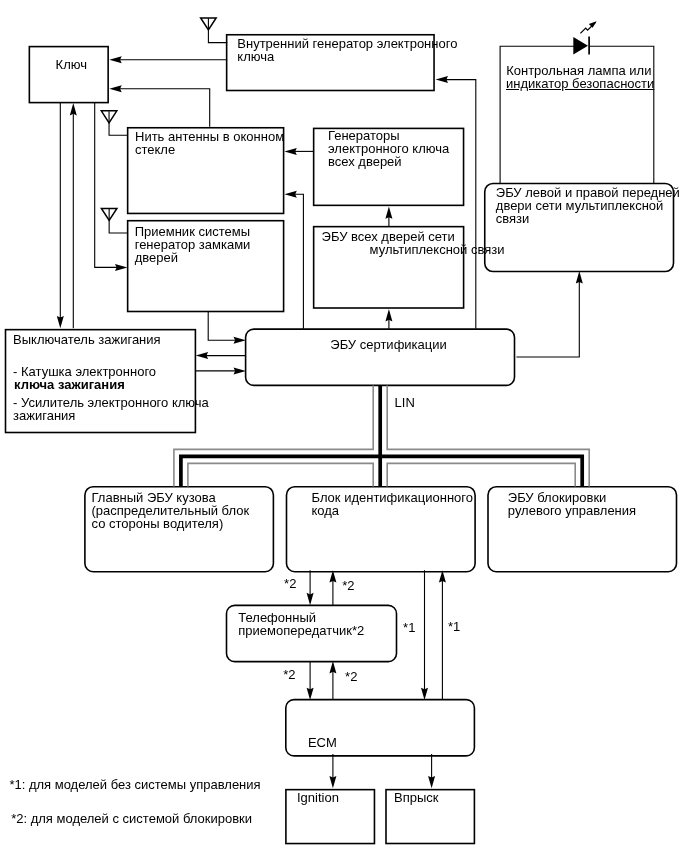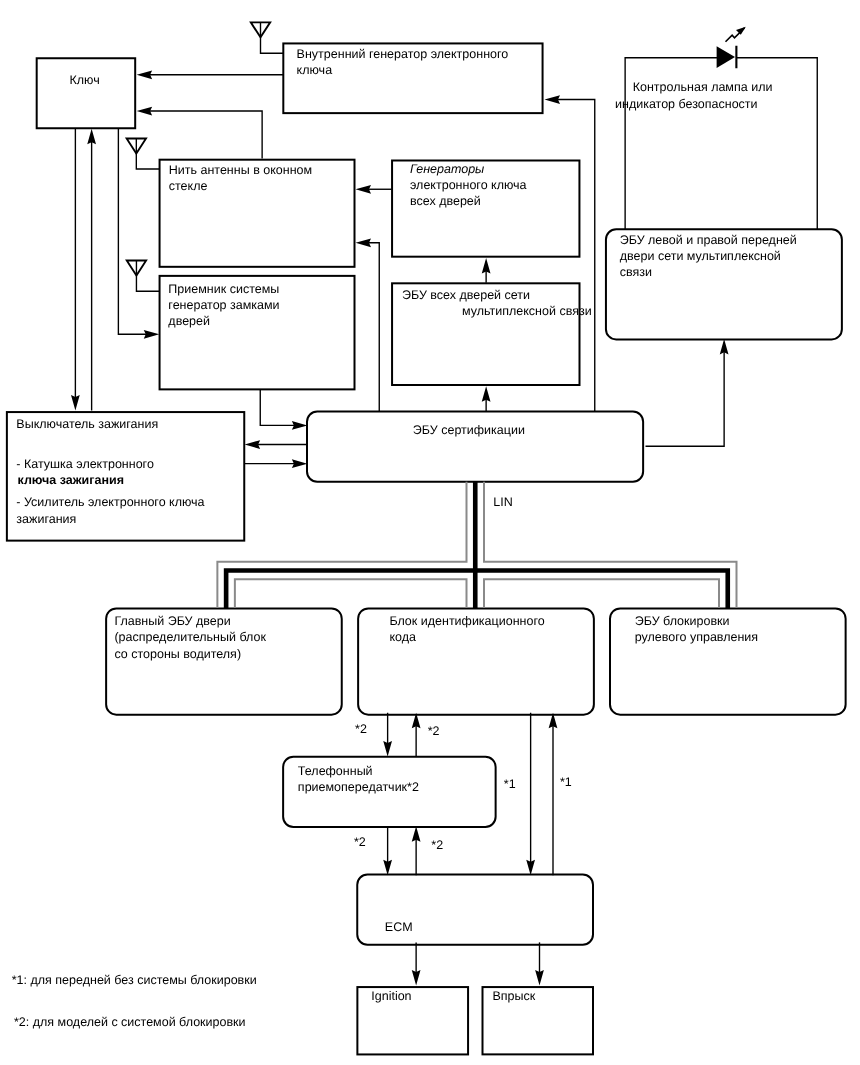--- a/index.html
+++ b/index.html
@@ -1,21 +1,21 @@
 <!DOCTYPE html>
 <html><head>
 <meta charset="utf-8">
 <title>Immobiliser system block diagram</title>
 <style>
   html,body{margin:0;padding:0;background:#ffffff;}
   body{width:688px;height:852px;position:relative;overflow:hidden;
        font-family:"Liberation Sans",sans-serif;color:#000000;
        -webkit-font-smoothing:antialiased;}
   #stage{position:absolute;left:0;top:0;width:688px;height:852px;background:#ffffff;}
-  .lbl,.note{position:absolute;font-size:10px;line-height:13px;white-space:pre;color:#000000;
+  .lbl,.note{position:absolute;font-size:13px;line-height:13px;white-space:pre;color:#000000;
              transform:translateZ(0);}
   svg#wires{position:absolute;left:0;top:0;width:688px;height:852px;}
   svg#overlay{position:absolute;left:0;top:0;width:688px;height:852px;pointer-events:none;}
 </style>
 </head>
 <body>
 
 <div id="stage">
   <svg id="wires" viewBox="0 0 688 852" width="688" height="852">
     <g id="box-shapes" fill="#ffffff" stroke="#000000" stroke-width="1.6">
@@ -102,60 +102,60 @@
     <g id="symbols" fill="none" stroke="#000000" stroke-width="1.4">
         <path d="M101.3,110.8 L116.8,110.8 L109.05,122.8 Z" fill="none" stroke="#000" stroke-width="1.5" stroke-linejoin="miter"></path>
         <path d="M101.4,208.4 L116.9,208.4 L109.15,220.4 Z" fill="none" stroke="#000" stroke-width="1.5" stroke-linejoin="miter"></path>
         <path d="M200.65,17.9 L216.15,17.9 L208.4,29.9 Z" fill="none" stroke="#000" stroke-width="1.5" stroke-linejoin="miter"></path>
       </g>
   </svg>
 <div class="lbl" style="left: 55.6px; top: 58.1px;">Ключ</div>
     <div class="lbl" style="left: 237.3px; top: 37.3px;">Внутренний генератор электронного</div>
     <div class="lbl" style="left: 237.3px; top: 50.3px;">ключа</div>
     <div class="lbl" style="left: 506.2px; top: 63.5px;">Контрольная лампа или</div>
-    <div class="lbl" style="left: 492px; top: 76.5px;">индикатор безопасности</div>
+    <div class="lbl" style="left: 506px; top: 76.5px; text-decoration: underline;">индикатор безопасности</div>
     <div class="lbl" style="left: 135px; top: 129.7px;">Нить антенны в оконном</div>
     <div class="lbl" style="left: 135px; top: 142.7px;">стекле</div>
     <div class="lbl" style="left: 134.7px; top: 224.7px;">Приемник системы</div>
     <div class="lbl" style="left: 134.7px; top: 237.7px;">генератор замками</div>
     <div class="lbl" style="left: 134.7px; top: 250.7px;">дверей</div>
-    <div class="lbl" style="left: 328px; top: 129.4px; font-style: italic;">Генераторы</div>
+    <div class="lbl" style="left: 328px; top: 129.4px;">Генераторы</div>
     <div class="lbl" style="left: 328px; top: 142.4px; text-align: center;">электронного ключа</div>
     <div class="lbl" style="left: 328px; top: 155.4px;">всех дверей</div>
     <div class="lbl" style="left: 321.6px; top: 230.1px;">ЭБУ всех дверей сети</div>
     <div class="lbl" style="left: 321.6px; top: 243.1px; padding-left: 48px;">мультиплексной связи</div>
     <div class="lbl" style="left: 495.8px; top: 185.7px;">ЭБУ левой и правой передней</div>
     <div class="lbl" style="left: 495.8px; top: 198.7px; text-align: right;">двери сети мультиплексной</div>
     <div class="lbl" style="left: 495.8px; top: 211.7px;">связи</div>
     <div class="lbl" style="left: 13.1px; top: 332.7px;">Выключатель зажигания</div>
     <div class="lbl" style="left: 13.1px; top: 365px;">- Катушка электронного</div>
     <div class="lbl" style="left: 14px; top: 377.5px; font-weight: bold;">ключа зажигания</div>
     <div class="lbl" style="left: 13.1px; top: 396.4px;">- Усилитель электронного ключа</div>
     <div class="lbl" style="left: 13.1px; top: 409.2px;">зажигания</div>
     <div class="lbl" style="left: 330.3px; top: 337.6px;">ЭБУ сертификации</div>
-    <div class="lbl" style="left: 91.5px; top: 490.9px;">Главный ЭБУ двери</div>
+    <div class="lbl" style="left: 91.5px; top: 490.9px;">Главный ЭБУ кузова</div>
     <div class="lbl" style="left: 91.5px; top: 503.9px;">(распределительный блок</div>
     <div class="lbl" style="left: 91.5px; top: 516.9px;">со стороны водителя)</div>
     <div class="lbl" style="left: 311.5px; top: 490.5px;">Блок идентификационного</div>
     <div class="lbl" style="left: 311.5px; top: 503.5px;">кода</div>
     <div class="lbl" style="left: 507.8px; top: 490.9px;">ЭБУ блокировки</div>
     <div class="lbl" style="left: 507.8px; top: 503.9px;">рулевого управления</div>
     <div class="lbl" style="left: 238.3px; top: 610.7px;">Телефонный</div>
     <div class="lbl" style="left: 238.3px; top: 623.7px;">приемопередатчик*2</div>
     <div class="lbl" style="left: 307.9px; top: 736px;">ECM</div>
     <div class="lbl" style="left: 297px; top: 790.7px;">Ignition</div>
     <div class="lbl" style="left: 394px; top: 790.7px;">Впрыск</div>
     <div class="note" style="left: 394.6px; top: 395.8px;">LIN</div>
     <div class="note" style="left: 284.1px; top: 577.1px;">*2</div>
     <div class="note" style="left: 342.2px; top: 579.1px;">*2</div>
     <div class="note" style="left: 283.2px; top: 667.5px;">*2</div>
     <div class="note" style="left: 345.1px; top: 670.2px;">*2</div>
     <div class="note" style="left: 403.1px; top: 621.1px;">*1</div>
     <div class="note" style="left: 448px; top: 620px;">*1</div>
-    <div class="note" style="left: 9.4px; top: 777.5px;">*1: для передней без системы блокировки</div>
+    <div class="note" style="left: 9.4px; top: 777.5px;">*1: для моделей без системы управления</div>
     <div class="note" style="left: 11.2px; top: 812.4px;">*2: для моделей с системой блокировки</div>
   </div>
 <svg id="overlay" viewBox="0 0 688 852" width="688" height="852">
   <g id="overlay-symbols">
       <path d="M573.3,36.9 L573.3,54.4 L588.0,45.65 Z" fill="#000000" stroke="none"></path>
       <path d="M589.1,36.6 L589.1,54.6" stroke="#000000" stroke-width="1.7" fill="none"></path>
       <path d="M580.4,33.4 L585.7,28.1 L587.6,30.2 L595.6,22.3" stroke="#000000" stroke-width="1.25" fill="none" stroke-linejoin="miter"></path>
       <path d="M596.6,21.3 L588.8,23.9 L592.6,27.7 Z" fill="#000000" stroke="none"></path>
     </g>
 </svg>

